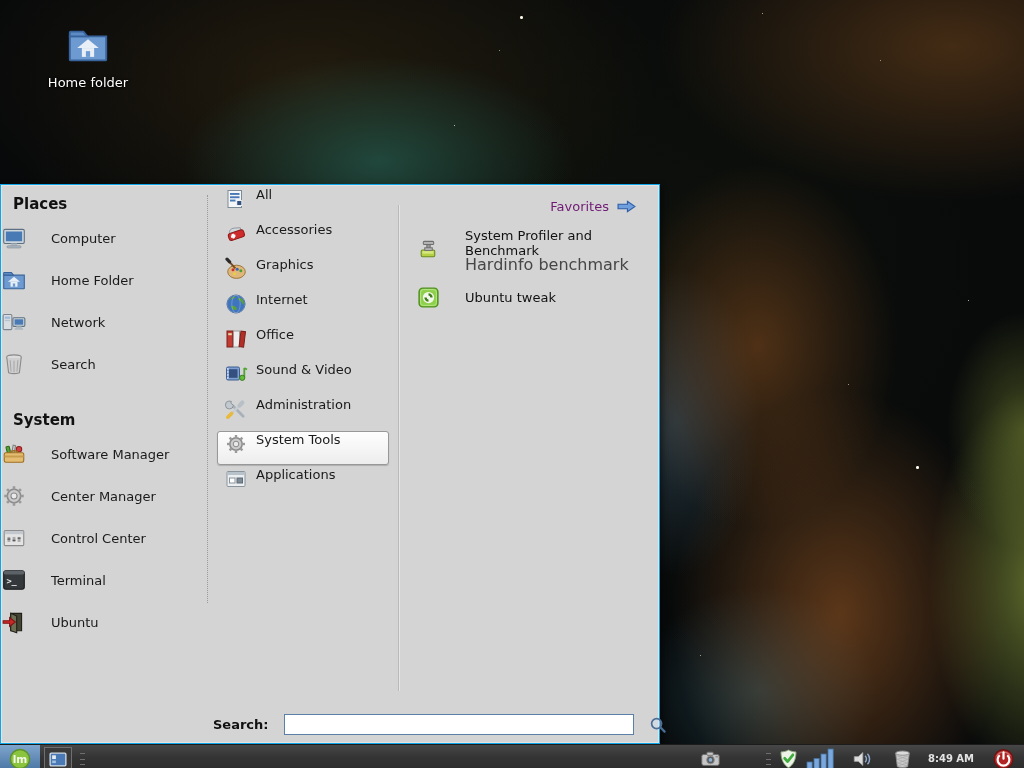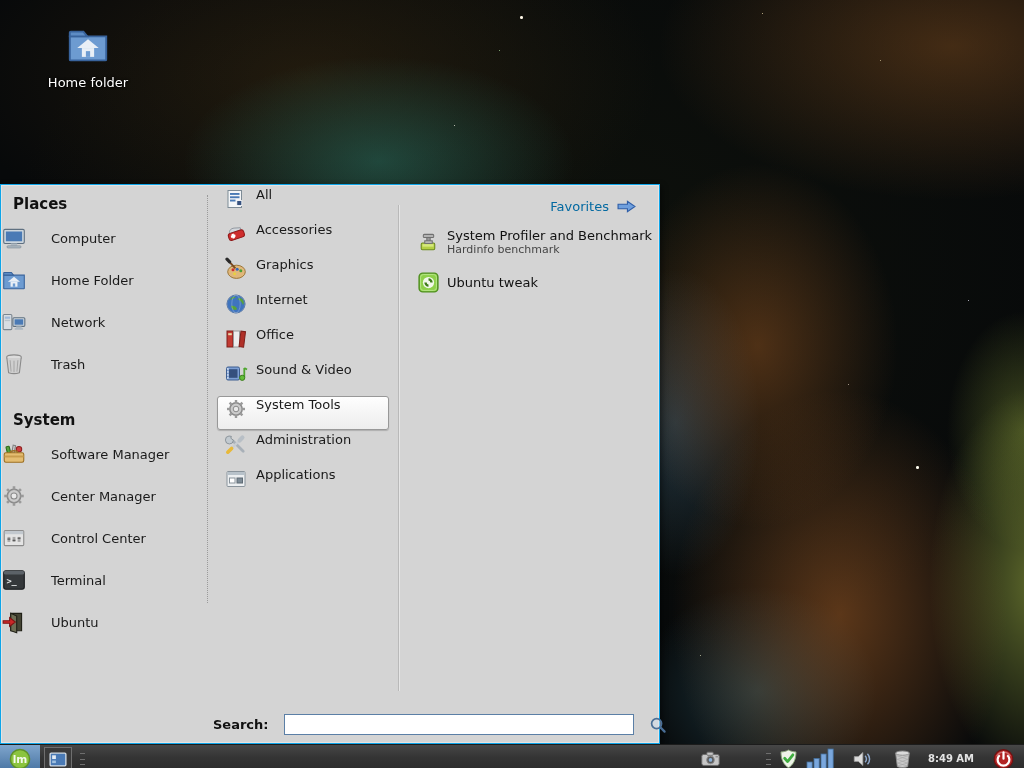--- a/index.html
+++ b/index.html
@@ -39,26 +39,26 @@
   .fav-col{position:absolute;left:399px;top:0;width:259px;height:100%;}
   .place-row{height:42px;display:flex;align-items:center;gap:24px;padding-left:0;font-size:13px;color:#1a1a1a;cursor:pointer;}
   .place-row .ic{width:26px;height:26px;flex:0 0 26px;}
   .sys-gap{margin-top:16px;}
   .cat-row{height:32px;display:flex;align-items:flex-start;gap:8px;margin:1px 8px 1px 8px;padding-left:6px;
     font-size:13px;color:#1a1a1a;border:1px solid transparent;border-radius:3px;cursor:pointer;}
   .cat-row .ic{width:24px;height:24px;flex:0 0 24px;}
   .cat-row.selected{background:linear-gradient(#fefefe,#ededed);border-color:#989898;box-shadow:0 1px 1px rgba(0,0,0,.18);}
   .ic svg{width:100%;height:100%;display:block;}
   .fav-row{display:flex;align-items:center;justify-content:flex-end;gap:7px;padding:14px 22px 0 0;
-    font-size:13px;color:#0369a1;cursor:pointer;}
+    font-size:13px;color:#701a75;cursor:pointer;}
   .fav-row .ic{width:21px;height:15px;}
-  .app-entry{display:flex;align-items:center;gap:6px;padding:8px 4px 6px 16px;cursor:pointer;}
+  .app-entry{display:flex;align-items:center;gap:24px;padding:8px 4px 6px 16px;cursor:pointer;}
   .app-entry .ic{width:25px;height:25px;flex:0 0 25px;}
   .app-entry .title{font-size:13px;color:#111;line-height:15px;}
-  .app-entry .subtitle{font-size:11px;color:#464646;line-height:13px;}
+  .app-entry .subtitle{font-size:16px;color:#464646;line-height:13px;}
   .search-row{position:absolute;left:212px;bottom:8px;display:flex;align-items:center;gap:15px;}
   .search-row label{font-size:13px;font-weight:bold;color:#111;}
   .search-row input{width:340px;height:17px;border:1px solid #5b7fa6;background:#fff;outline:none;
     font-size:12px;padding:1px 4px;font-family:"DejaVu Sans","Liberation Sans",sans-serif;}
   .search-row .ic{width:18px;height:18px;cursor:pointer;}
   
   .taskbar{position:absolute;left:0;bottom:0;width:1024px;height:24px;
     background:linear-gradient(#474747,#343434 55%,#2d2d2d);border-top:1px solid #1c1c1c;box-sizing:border-box;padding-left:32px;}
   .menu-button{position:absolute;left:0;top:0;width:40px;height:28px;display:flex;align-items:center;justify-content:center;
     background:linear-gradient(#7fa5cc,#44709f);cursor:pointer;}
@@ -135,21 +135,21 @@
           <svg xmlns="http://www.w3.org/2000/svg" viewBox="0 0 24 24">
             <ellipse cx="12" cy="5.8" rx="6.8" ry="2.2" fill="#dcdcdc" stroke="#8a8a8a"></ellipse>
             <path d="M5.4 6.5 L7 20 Q12 21.8 17 20 L18.6 6.5" fill="#cfcfcf" stroke="#8a8a8a"></path>
             <g stroke="#a5a5a5" stroke-width=".9">
               <line x1="8.4" y1="8.5" x2="9.3" y2="19"></line>
               <line x1="12" y1="9" x2="12" y2="19.5"></line>
               <line x1="15.6" y1="8.5" x2="14.7" y2="19"></line>
             </g>
           </svg>
         </span>
-      <span>Trash</span>
+      <span>Search</span>
     </div>
 
     <h2 class="section-heading sys-gap">System</h2>
     <div class="place-row">
       <span class="ic">
           <svg xmlns="http://www.w3.org/2000/svg" viewBox="0 0 24 24">
             <rect x="5.2" y="5" width="3" height="6.4" rx=".6" fill="#58a23c" stroke="#2f6b1a" transform="rotate(-14 6.7 8)"></rect>
             <rect x="10.6" y="4" width="2.2" height="7.4" fill="#d0d0d0" stroke="#808080" transform="rotate(10 11.7 7.6)"></rect>
             <circle cx="16.6" cy="7.6" r="2.5" fill="#cf4040" stroke="#8f1f1f"></circle>
             <rect x="3" y="10.8" width="18" height="8.8" rx="1.5" fill="#e4bd72" stroke="#9c6f22"></rect>
@@ -298,20 +298,32 @@
               <rect x="3.1" y="12.2" width="1.5" height="1.5"></rect>
               <rect x="3.1" y="15.2" width="1.5" height="1.5"></rect>
             </g>
             <path d="M20.3 6 V15.2" stroke="#4ea62e" stroke-width="1.8"></path>
             <path d="M20.3 6 L23 7.6" stroke="#4ea62e" stroke-width="1.8"></path>
             <circle cx="18.2" cy="15.8" r="2.6" fill="#63bf3a" stroke="#3d7d1e"></circle>
           </svg>
         </span>
       <span>Sound &amp; Video</span>
     </div>
+    <div class="cat-row">
+      <span class="ic">
+          <svg xmlns="http://www.w3.org/2000/svg" viewBox="0 0 24 24">
+            <path d="M19.2 19.2 L9 9" stroke="#a8b0b8" stroke-width="2.8" stroke-linecap="round"></path>
+            <path d="M5 4 A4 4 0 1 0 9.4 8.2 L6.8 6.2 L7.4 4.4Z" fill="#c2cad0" stroke="#7d868e" stroke-width=".8"></path>
+            <path d="M5.4 18.6 L15.6 8.4" stroke="#c8cdd2" stroke-width="2.4"></path>
+            <path d="M3.8 20.2 L7.6 16.4" stroke="#e8b93a" stroke-width="3.6" stroke-linecap="round"></path>
+            <path d="M15.6 8.4 L18.4 5.6" stroke="#b8bfc6" stroke-width="4.2" stroke-linecap="round"></path>
+          </svg>
+        </span>
+      <span>Administration</span>
+    </div>
     <div class="cat-row selected">
       <span class="ic">
           <svg xmlns="http://www.w3.org/2000/svg" viewBox="0 0 24 24">
             <circle cx="12" cy="12" r="6.2" fill="#cbcbcb" stroke="#8a8a8a" stroke-width="1.5"></circle>
             <circle cx="12" cy="12" r="2.8" fill="#e9e9e9" stroke="#8a8a8a"></circle>
             <g stroke="#9a9a9a" stroke-width="2.4">
               <line x1="12" y1="3" x2="12" y2="6"></line>
               <line x1="12" y1="18" x2="12" y2="21"></line>
               <line x1="3" y1="12" x2="6" y2="12"></line>
               <line x1="18" y1="12" x2="21" y2="12"></line>
@@ -320,32 +332,20 @@
               <line x1="5.6" y1="18.4" x2="7.8" y2="16.2"></line>
               <line x1="16.2" y1="7.8" x2="18.4" y2="5.6"></line>
             </g>
           </svg>
         </span>
       <span>System Tools</span>
     </div>
     <div class="cat-row">
       <span class="ic">
           <svg xmlns="http://www.w3.org/2000/svg" viewBox="0 0 24 24">
-            <path d="M19.2 19.2 L9 9" stroke="#a8b0b8" stroke-width="2.8" stroke-linecap="round"></path>
-            <path d="M5 4 A4 4 0 1 0 9.4 8.2 L6.8 6.2 L7.4 4.4Z" fill="#c2cad0" stroke="#7d868e" stroke-width=".8"></path>
-            <path d="M5.4 18.6 L15.6 8.4" stroke="#c8cdd2" stroke-width="2.4"></path>
-            <path d="M3.8 20.2 L7.6 16.4" stroke="#e8b93a" stroke-width="3.6" stroke-linecap="round"></path>
-            <path d="M15.6 8.4 L18.4 5.6" stroke="#b8bfc6" stroke-width="4.2" stroke-linecap="round"></path>
-          </svg>
-        </span>
-      <span>Administration</span>
-    </div>
-    <div class="cat-row">
-      <span class="ic">
-          <svg xmlns="http://www.w3.org/2000/svg" viewBox="0 0 24 24">
             <rect x="3" y="4.5" width="18" height="15" rx="1" fill="#eceff1" stroke="#8a949c"></rect>
             <rect x="3.5" y="5" width="17" height="3" fill="#b8c2ca"></rect>
             <rect x="5.5" y="11" width="5.5" height="5" fill="#ffffff" stroke="#8a949c"></rect>
             <rect x="13" y="11" width="5.5" height="5" fill="#7d8b96" stroke="#5f6b75"></rect>
           </svg>
         </span>
       <span>Applications</span>
     </div>
   </div>
 

